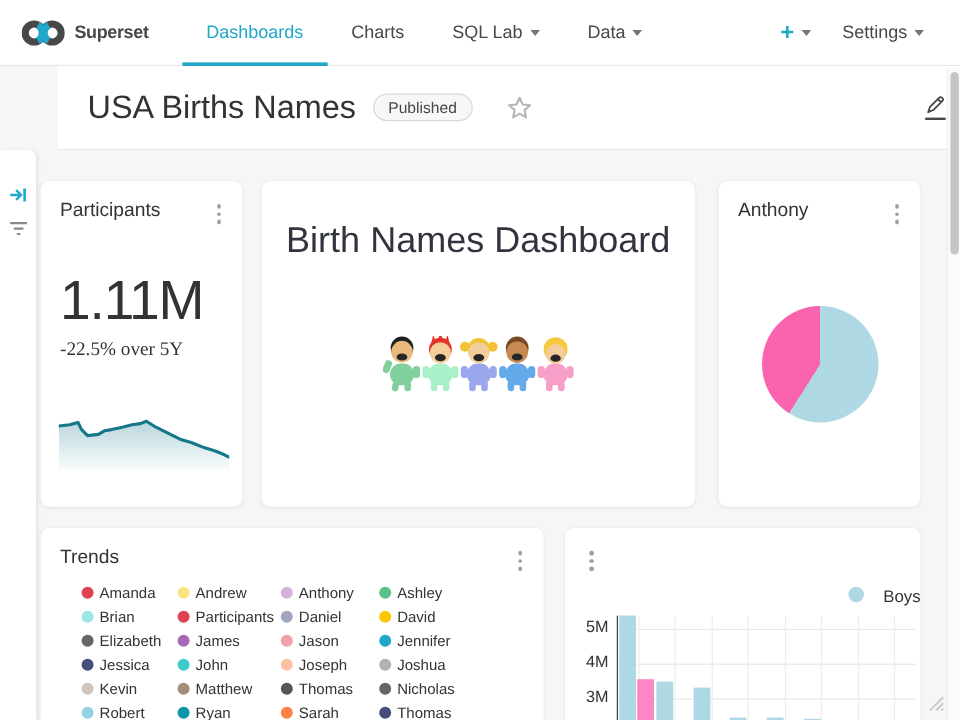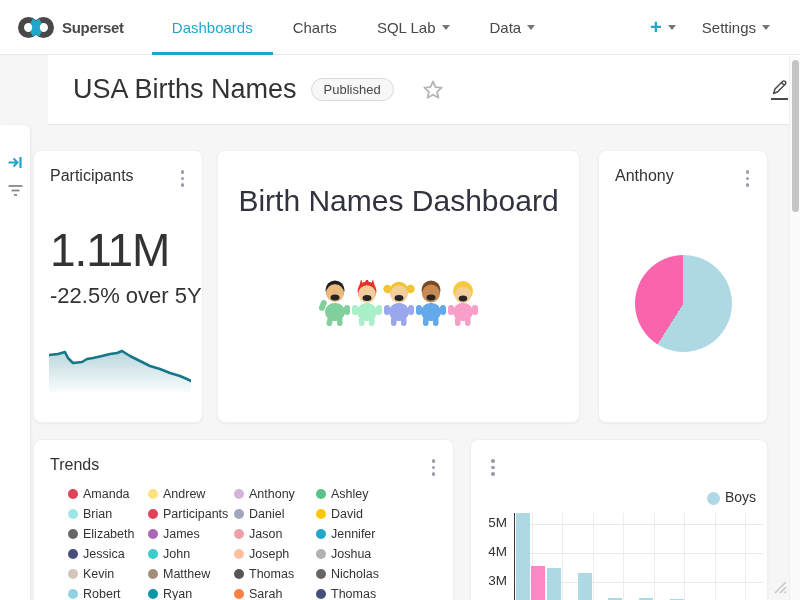--- a/index.html
+++ b/index.html
@@ -43,39 +43,39 @@
   
   .card { position:absolute; background:#fff; border-radius:8px; border:1px solid #F0F0F0;
           box-shadow:0 1px 2px rgba(0,0,0,0.05); overflow:hidden; }
   .card-hdr { display:flex; justify-content:space-between; align-items:flex-start; padding:16px 14px 0 16px; }
   .card-title { font-size:16px; color:#333; }
   .kebab { display:flex; flex-direction:column; gap:3px; padding:3px 4px; cursor:pointer; }
   .kebab i { width:3.5px; height:3.5px; border-radius:50%; background:#9A9FAB; }
 
   #card-participants { left:33px; top:150px; width:170px; height:273px; }
   .big-number { position:absolute; left:16px; top:72px; font-size:46px; color:#333; letter-spacing:-1px; }
-  .subheader  { position:absolute; left:16px; top:132px; font-size:22px; color:#333; }
+  .subheader  { position:absolute; left:16px; top:132px; font-size:16px; color:#333;font-family:Liberation Serif, serif; }
   .sparkline  { position:absolute; left:15px; top:194px; }
 
   #card-markdown { left:217px; top:150px; width:363px; height:273px; }
   .md-heading { margin-top:33px; text-align:center; font-size:30px; color:#31333E; }
   .kids { display:block; margin:62px auto 0 auto; }
 
   #card-genders { left:598px; top:150px; width:170px; height:273px; }
   .pie { position:absolute; left:36px; top:104px; width:97px; height:97px; border-radius:50%; }
 
   #card-trends { left:33px; top:439px; width:421px; height:300px; }
   .legend-grid { position:absolute; left:34px; top:48px; display:grid;
                  grid-template-columns:80px 86px 82px 96px; row-gap:8px; }
   .legend-item { display:flex; align-items:center; gap:5px; height:12px; cursor:pointer; }
   .swatch { width:10px; height:10px; border-radius:50%; flex:0 0 10px; }
   .legend-label { font-size:12.5px; color:#333; white-space:nowrap; }
 
   #card-gstate { left:470px; top:439px; width:298px; height:300px; }
-  .gbs-legend { position:absolute; left:236px; top:49px; display:flex; align-items:flex-end; gap:5px; cursor:pointer; }
+  .gbs-legend { position:absolute; left:236px; top:49px; display:flex; align-items:flex-start; gap:16px; cursor:pointer; }
   .gbs-legend .dot { width:13px; height:13px; border-radius:50%; }
   .gbs-legend .lbl { font-size:14px; color:#333; }
   .y-tick { position:absolute; left:0; width:36px; text-align:right; font-size:13.5px; color:#333; }
   .plot { position:absolute; left:43px; top:73px; width:249px; height:227px; overflow:hidden;
           border-left:1.5px solid #3B3B3B; }
   .gridline-h { position:absolute; left:0; width:100%; height:1px; background:#E8E8E8; }
   .gridline-v { position:absolute; top:0; width:1px; height:100%; background:#EDEDED; }
   .bar { position:absolute; width:14px; height:300px; }
 
   

